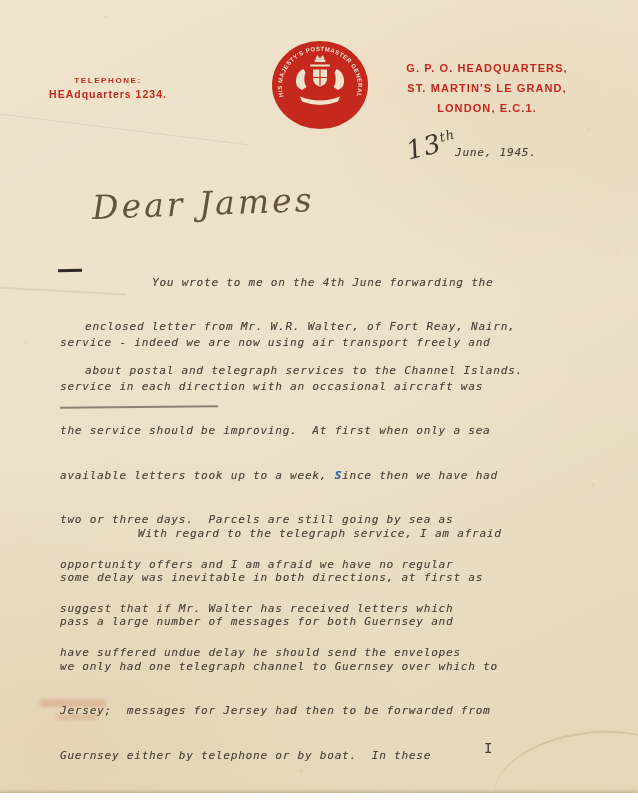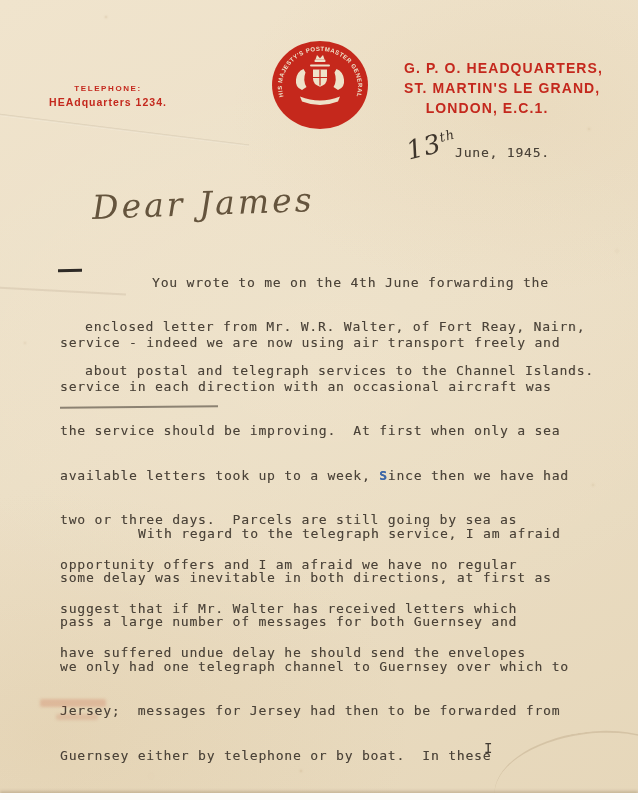--- a/index.html
+++ b/index.html
@@ -14,52 +14,52 @@
       radial-gradient(ellipse 600px 420px at 50% 45%, rgba(255,251,238,.10), transparent 75%),
       linear-gradient(155deg, #f0e4cd 0%, #ecdfc6 45%, #e6d7ba 100%);
     font-family: "DejaVu Sans Mono", monospace;
   }
   
   .tel {
     position: absolute; left: 46px; top: 76px; width: 124px;
     color: #c4281d; text-align: center;
     font-family: "Liberation Sans", sans-serif; font-weight: bold;
   }
-  .tel-label  { font-size: 8px;   letter-spacing: 1.6px; margin-top: 8px; }
+  .tel-label  { font-size: 8px;   letter-spacing: 1.6px; }
   .tel-number { font-size: 10.5px; letter-spacing: 1px; margin-top: 3px; }
   .seal { position: absolute; left: 270px; top: 40px; width: 100px; height: 90px; }
   .addr {
     position: absolute; left: 404px; top: 58px; width: 166px;
     color: #c4281d; text-align: center;
     font-family: "Liberation Sans", sans-serif; font-weight: bold;
   }
-  .addr-line { font-size: 14px; letter-spacing: 1.1px; line-height: 20px; white-space: nowrap; text-align: center; }
+  .addr-line { font-size: 11px; letter-spacing: 1.1px; line-height: 20px; white-space: nowrap; text-align: center; }
   
   .hw-day {
     position: absolute; left: 406px; top: 130px;
     font-family: "DejaVu Serif", serif; font-style: italic;
     font-size: 26px; color: #3d342b; transform: rotate(-14deg);
     letter-spacing: 1px;
   }
   .hw-day sup { font-size: 13px; }
   .typed-date {
     position: absolute; left: 455px; top: 146px;
     font-size: 13.5px; letter-spacing: .8px; color: #4a4238;
   }
   
   .salutation {
     position: absolute; left: 92px; top: 184px;
     font-family: "DejaVu Serif", serif; font-style: italic;
     font-size: 33px; color: #52412a; letter-spacing: 3px;
     transform: rotate(-2deg); opacity: .88;
   }
   
-  .typ { color: #4a4238; font-size: 13px; line-height: 14.8px;
+  .typ { color: #4a4238; font-size: 11px; line-height: 14.8px;
          letter-spacing: .8px; white-space: pre;
-         text-shadow: .3px .3px 0 rgba(70,60,50,.35); }
+         text-shadow: .3px .3px 0 rgba(70,60,50,.35); font-style: italic; }
   .p1 { position: absolute; left: 85px; top: 246px; }
   .p1 .indent { padding-left: 67px; }
   .p2 { position: absolute; left: 60px; top: 306px; }
   .p2 .indent { padding-left: 80px; }
   .p3 { position: absolute; left: 60px; top: 497px; }
   .p3 .indent { padding-left: 78px; }
   .ink-blue { color: #3e68a8; font-weight: bold; text-shadow: 0 0 .5px #3e68a8; }
   .page-num { position: absolute; left: 484px; top: 740px;
               font-size: 14px; color: #433c33; letter-spacing: .8px; }
   

